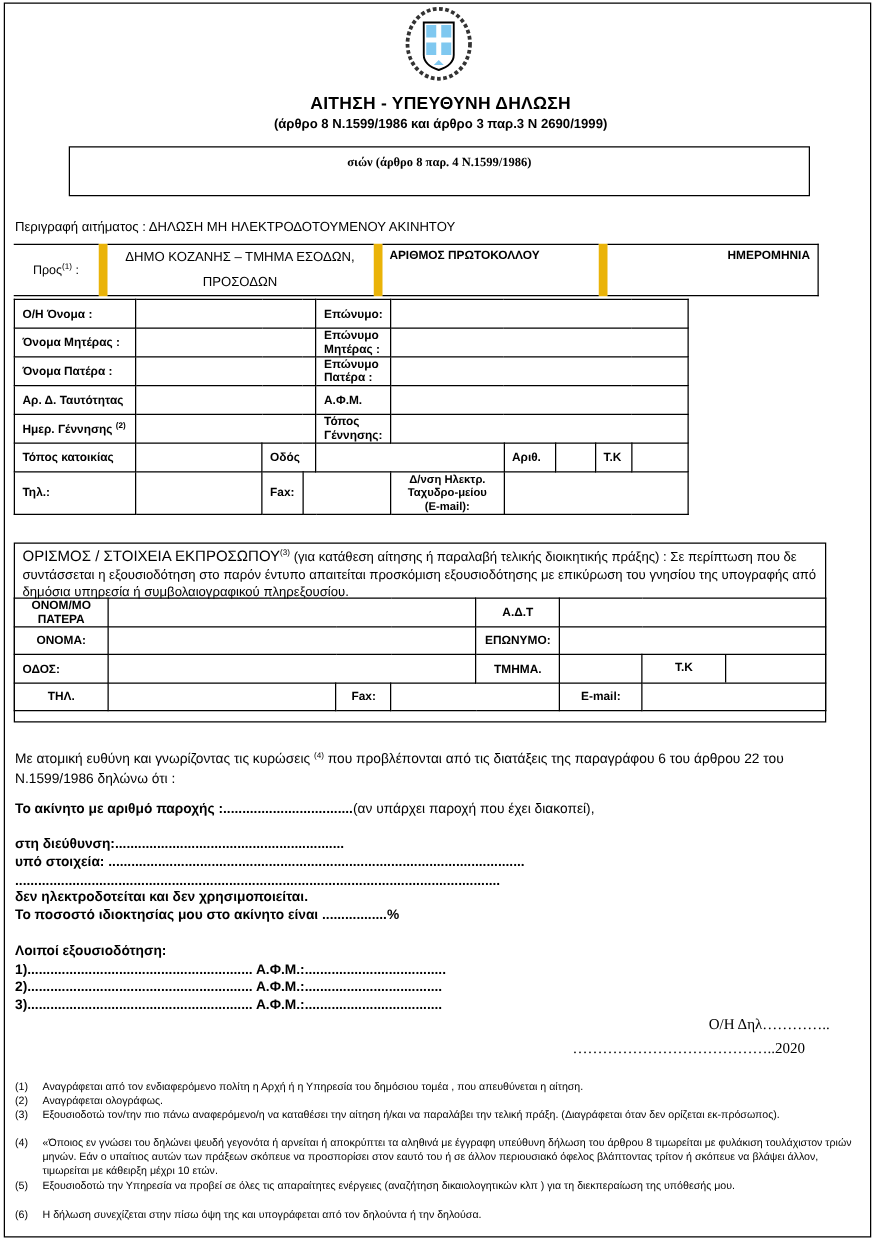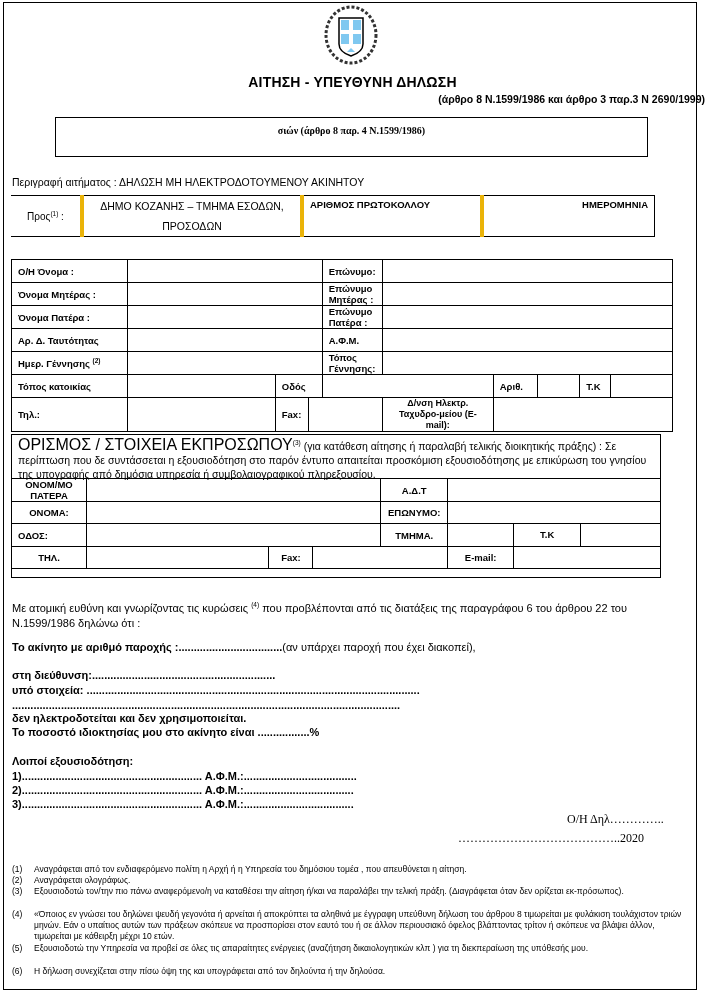--- a/index.html
+++ b/index.html
@@ -3,42 +3,42 @@
 <meta charset="utf-8">
 <style>
   html, body { margin: 0; padding: 0; background: #ffffff; }
   body { width: 705px; height: 993px; position: relative; overflow: hidden;
          font-family: "Liberation Sans", sans-serif; color: #000; }
   .page { position: absolute; left: 3px; top: 2px; width: 694px; height: 988px;
           border: 1px solid #000; box-sizing: border-box; }
   .abs { position: absolute; }
   .emblem { left: 318px; top: 4px; width: 66px; height: 62px; }
   .title { left: 0; width: 705px; top: 74px; text-align: center; font-size: 14px; font-weight: bold; letter-spacing: 0.2px; }
-  .subtitle { left: 0; width: 705px; top: 93px; text-align: right; font-size: 10.5px; font-weight: bold; }
+  .subtitle { left: 0; width: 705px; top: 93px; text-align: center; font-size: 10.5px; font-weight: bold; }
   .notice { left: 55px; top: 117px; width: 593px; height: 40px; border: 1.5px solid #000; box-sizing: border-box;
             font-family: "Liberation Serif", serif; font-weight: bold; font-size: 10px; text-align: center;
             padding: 5px 20px 0 20px; line-height: 15px; }
   .req-desc { left: 12px; top: 176px; font-size: 10.5px; }
   table { border-collapse: collapse; position: absolute; }
   td { border: 1px solid #000; font-size: 9.5px; padding: 0 6px; vertical-align: middle; box-sizing: border-box; }
   td.lbl { font-weight: bold; }
   sup { font-size: 6.5px; vertical-align: super; }
   .t-pros { left: 11px; top: 195px; width: 644px; height: 41px; }
   .t-pros td { border-left: none; border-right: none; border-top: 1px solid #000; border-bottom: 1px solid #000; }
-  .t-pros td + td { border-left: 4px solid #eab308; }
+  .t-pros td + td { border-left: 7px solid #eab308; }
   .t-pros td:last-child { border-right: 1px solid #000; }
   .t-pros td.to { width: 71px; text-align: center; font-size: 10px; font-weight: normal; }
   .t-pros td.dest { width: 220px; text-align: center; font-size: 10.5px; line-height: 20px; }
   .t-pros td.proto { width: 180px; text-align: left; vertical-align: top; font-weight: bold; padding-top: 3px; }
   .t-pros td.date { text-align: right; vertical-align: top; font-weight: bold; padding-top: 3px; }
-  .t-pers { left: 11px; top: 259px; width: 662px; }
+  .t-pers { left: 11px; top: 239px; width: 540px; }
   .t-pers td { height: 23px; }
   .t-rep-box { left: 11px; top: 434px; width: 650px; height: 144px; border: 1px solid #000; box-sizing: border-box; }
   .rep-text { left: 18px; top: 436px; width: 640px; font-size: 10.5px; line-height: 14px; }
-  .rep-text .big { font-size: 16px; }
+  .rep-text .big { font-size: 12px; }
   .t-rep { left: 11px; top: 478px; width: 650px; }
   .t-rep td { height: 22px; text-align: center; font-weight: bold; }
   .body-text { left: 12px; font-size: 11px; }
   .decl1 { top: 597px; width: 680px; line-height: 15px; }
   .line { left: 12px; font-size: 11px; font-weight: bold; white-space: nowrap; }
   .sign { font-family: "Liberation Serif", serif; font-size: 12px; white-space: nowrap; }
   .foot { left: 12px; width: 670px; font-size: 8.5px; line-height: 11px; }
   .foot .num { position: absolute; left: 0; }
   .foot .txt { position: absolute; left: 22px; width: 648px; }
 </style>

